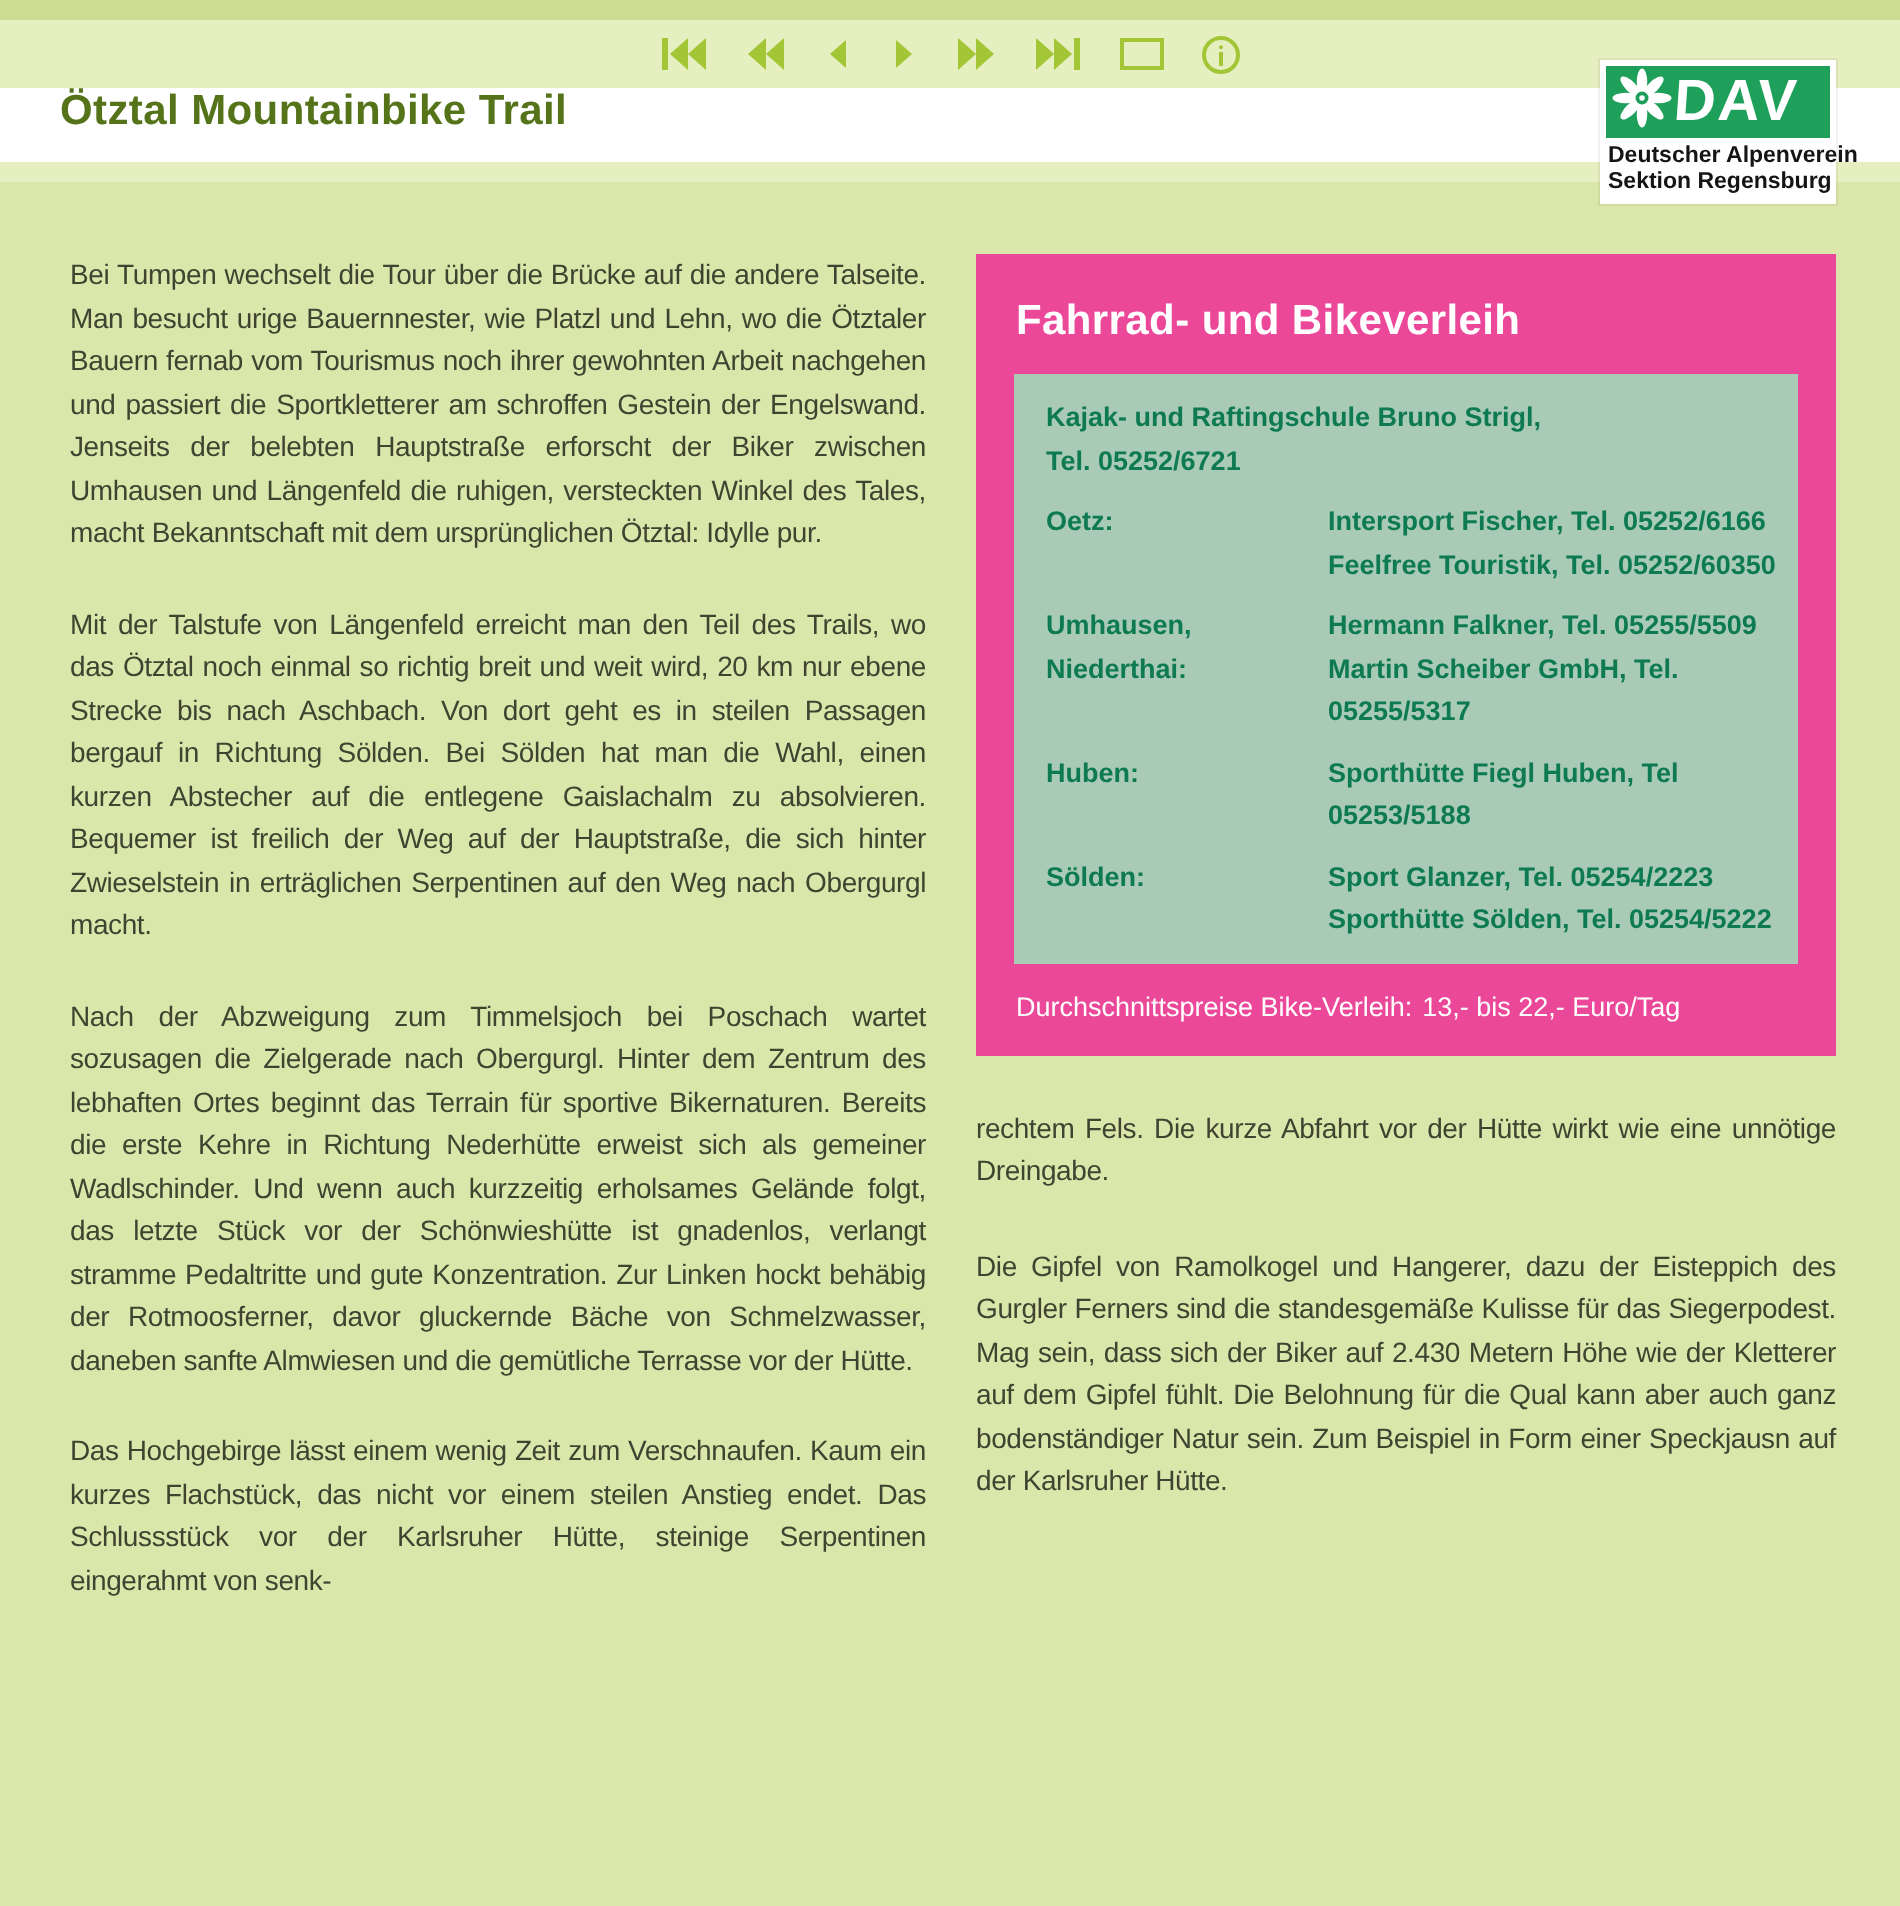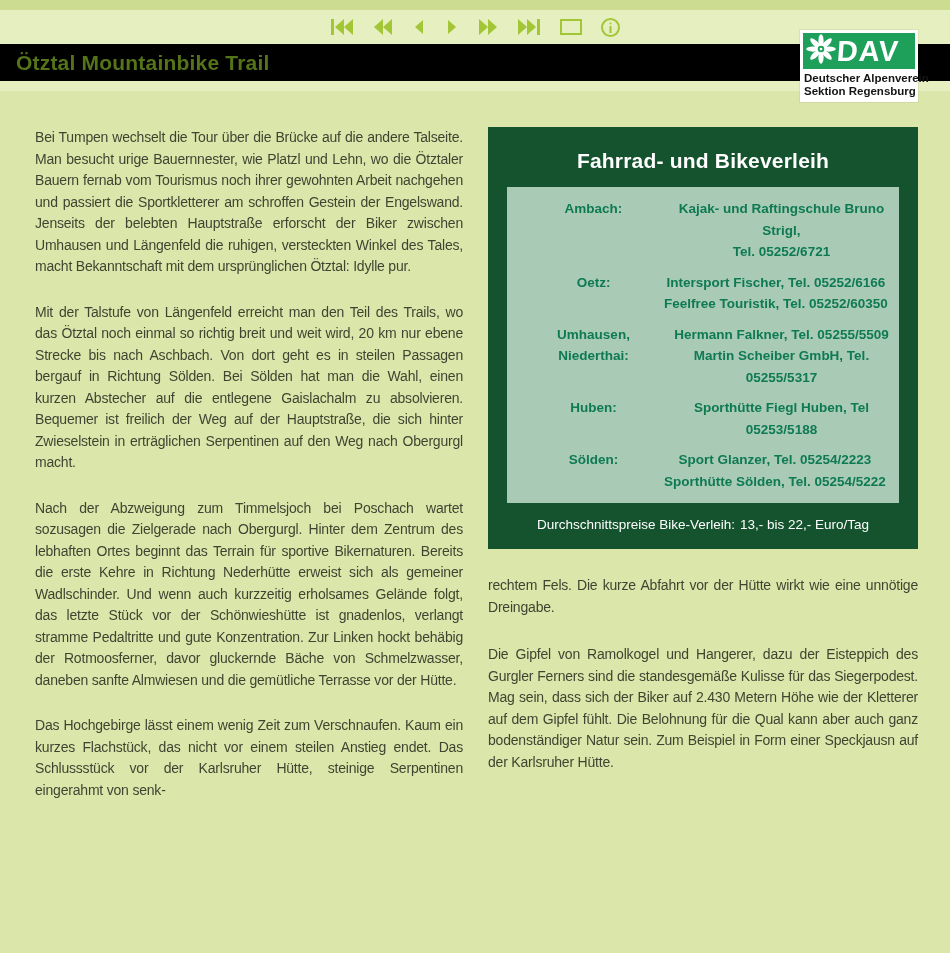--- a/index.html
+++ b/index.html
@@ -9,21 +9,21 @@
     font-family:"Liberation Sans", sans-serif;
   }
   .topstrip{height:10px;background:#ccdd92;}
   .toolbar{
     height:34px;background:#e6efbf;
     display:flex;align-items:center;justify-content:center;gap:17px;
   }
   .tb-btn{display:inline-flex;align-items:center;justify-content:center;cursor:pointer;}
   .tb-btn svg{display:block;}
   .header-bar{
-    height:37px;background:#000000;display:flex;align-items:center;padding-left:16px;
+    height:37px;background:#ffffff;display:flex;padding-left:30px;
   }
   .header-title{color:#55741a;font-size:21px;font-weight:bold;letter-spacing:.2px;}
   .substrip{height:10px;background:#e6efbf;}
 
   
   .logo{
     position:absolute;top:30px;right:32px;width:118px;background:#ffffff;
     padding:3px 3px 4px;box-sizing:border-box;box-shadow:0 0 0 1px rgba(0,0,0,.05);
   }
   .logo-band{background:#1ea05b;height:36px;display:flex;align-items:center;padding:0 3px;gap:1px;}
@@ -37,21 +37,21 @@
   p.body{
     font-size:14px;line-height:21.5px;color:#3f4431;text-align:justify;
     letter-spacing:-0.2px;margin:0 0 24px;
   }
   .col-right p.body{margin:26px 0 0;}
   h2.section{
     color:#5e7e20;font-size:21px;font-weight:bold;margin:22px 0 16px;letter-spacing:.2px;
   }
 
   
-  .rental-box{background:#14532d;width:430px;box-sizing:border-box;text-align:center;}
+  .rental-box{background:#ec4899;width:430px;box-sizing:border-box;}
   .rental-title{
     color:#ffffff;font-size:21px;font-weight:bold;letter-spacing:.2px;
     padding:22px 20px 14px;
   }
   .rental-panel{margin:0 19px;background:#a9cbb5;padding:11px 0 11px 16px;}
   .entry{display:flex;margin-bottom:9px;}
   .entry:last-child{margin-bottom:0;}
   .entry-loc{
     width:141px;flex:none;font-size:13.5px;font-weight:bold;color:#0e7a52;line-height:21.5px;
   }
@@ -153,21 +153,20 @@
     <p class="body">Nach der Abzweigung zum Timmelsjoch bei Poschach wartet sozusagen die Zielgerade nach Obergurgl. Hinter dem Zentrum des lebhaften Ortes beginnt das Terrain für sportive Bikernaturen. Bereits die erste Kehre in Richtung Nederhütte erweist sich als gemeiner Wadlschinder. Und wenn auch kurzzeitig erholsames Gelände folgt, das letzte Stück vor der Schönwieshütte ist gnadenlos, verlangt stramme Pedaltritte und gute Konzentration. Zur Linken hockt behäbig der Rotmoosferner, davor gluckernde Bäche von Schmelzwasser, daneben sanfte Almwiesen und die gemütliche Terrasse vor der Hütte.</p>
     <p class="body">Das Hochgebirge lässt einem wenig Zeit zum Verschnaufen. Kaum ein kurzes Flachstück, das nicht vor einem steilen Anstieg endet. Das Schlussstück vor der Karlsruher Hütte, steinige Serpentinen eingerahmt von senk-</p>
   </div>
 
   <div class="col-right">
     <div class="rental-box">
       <div class="rental-title">Fahrrad- und Bikeverleih</div>
       <div class="rental-panel">
 
         <div class="entry">
-          <div class="entry-loc">Ambach:</div>
           <div class="entry-lines">
             <div>Kajak- und Raftingschule Bruno Strigl,</div>
             <div>Tel. 05252/6721</div>
           </div>
         </div>
 
         <div class="entry">
           <div class="entry-loc">Oetz:</div>
           <div class="entry-lines">
             <div>Intersport Fischer, Tel. 05252/6166</div>

